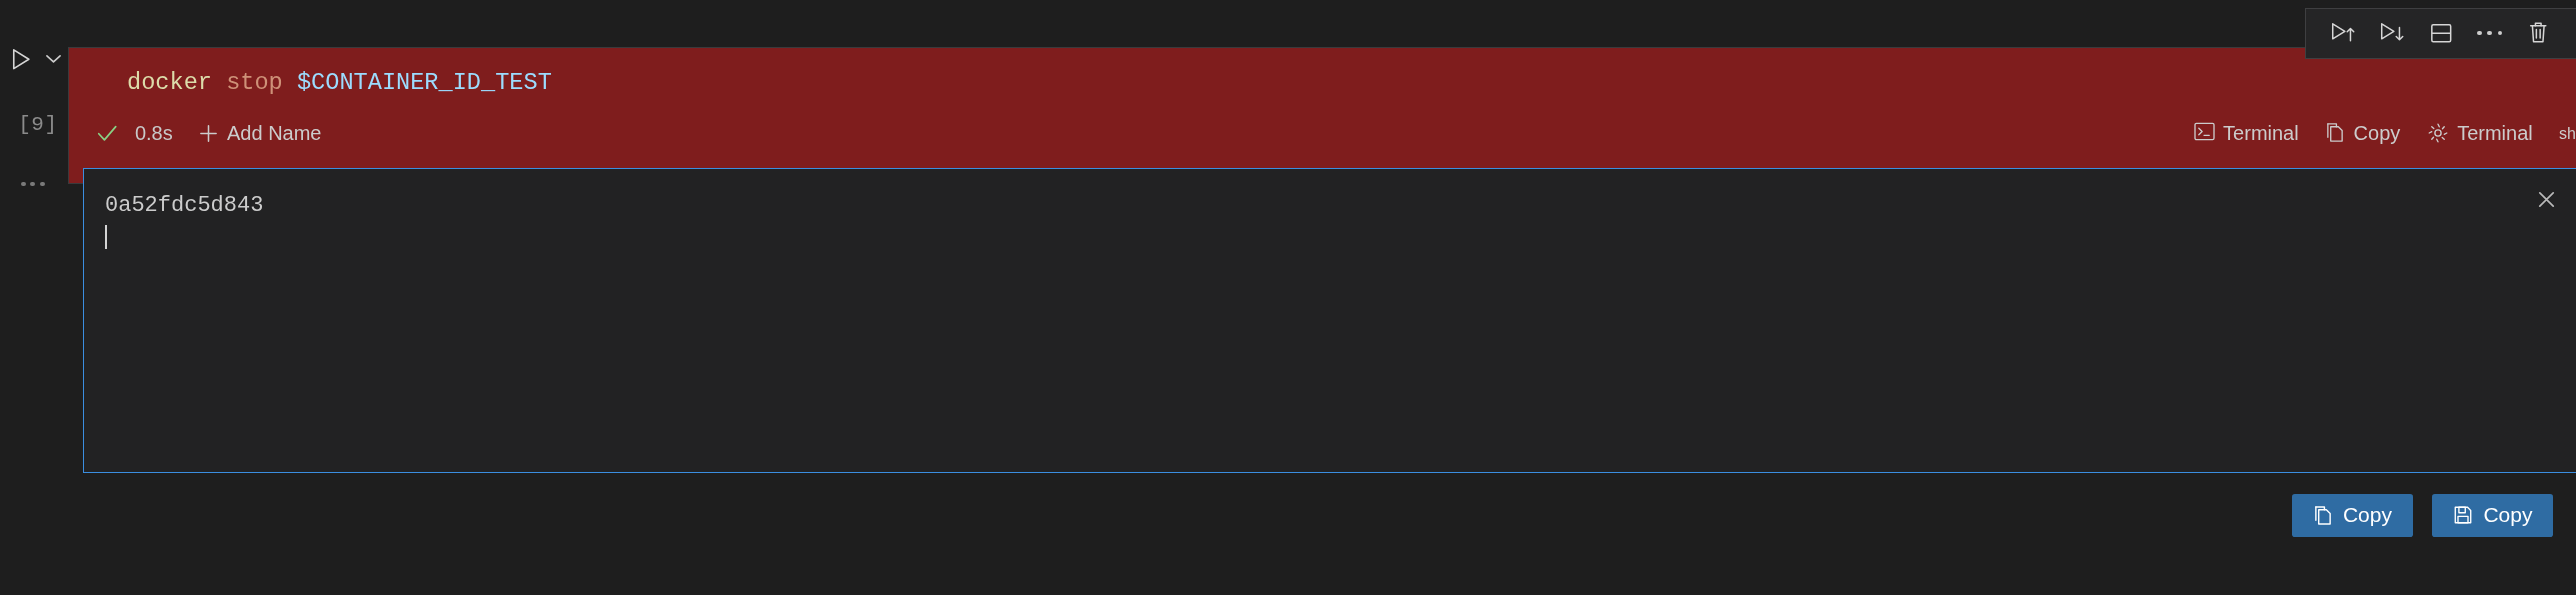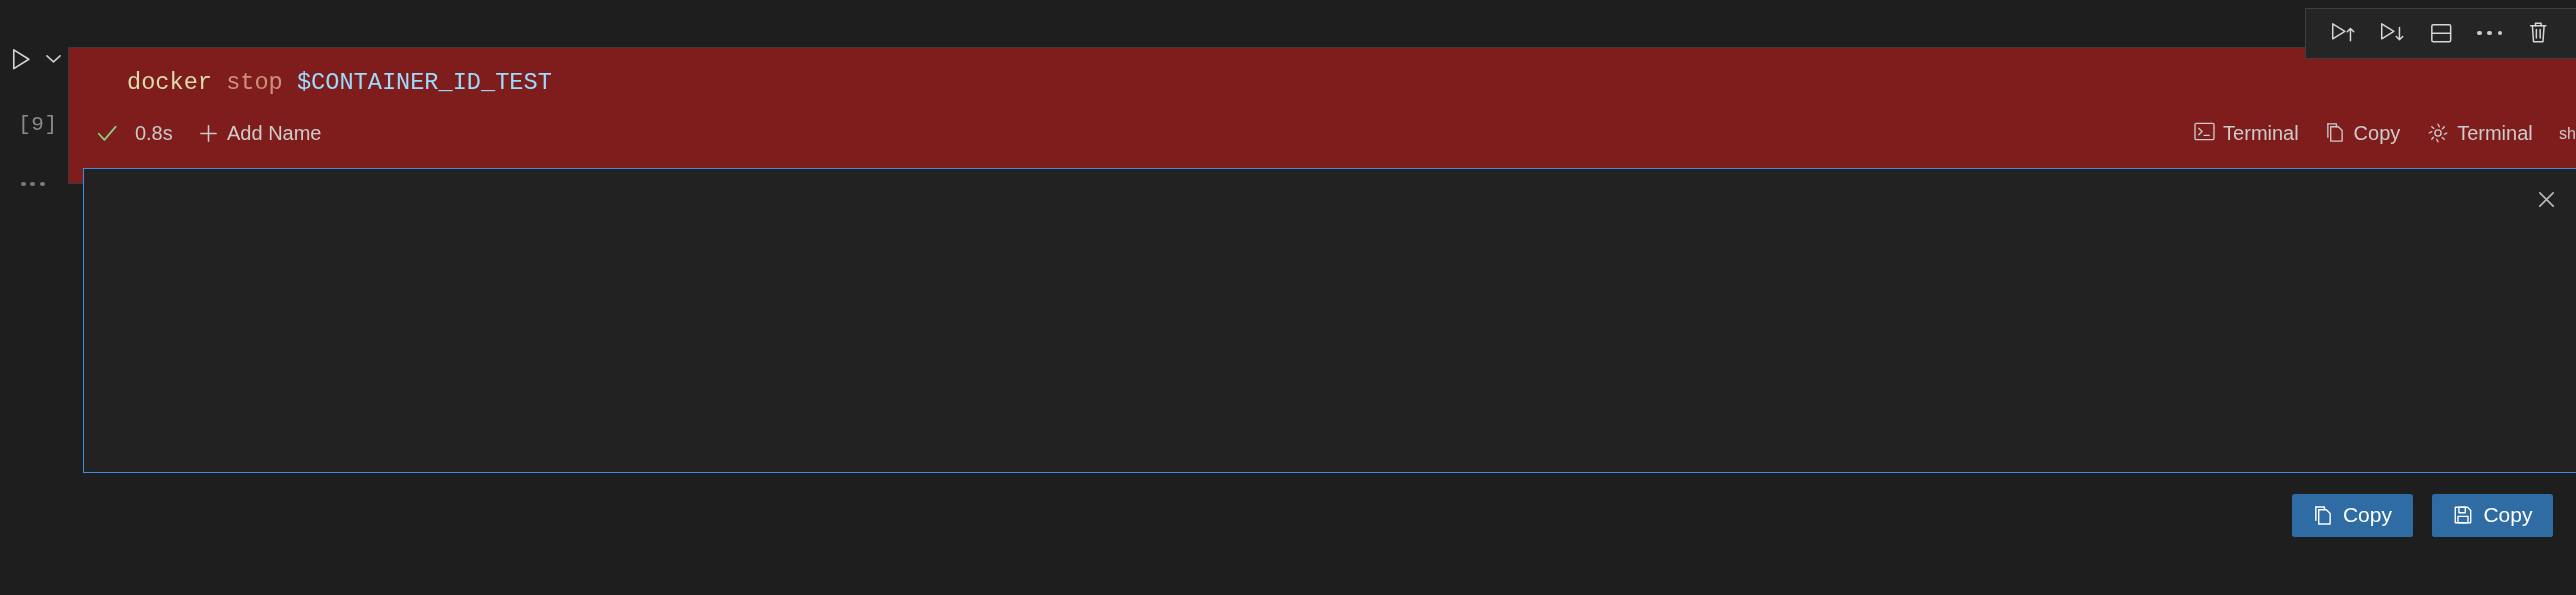--- a/index.html
+++ b/index.html
@@ -410,20 +410,22 @@
           <path d="M5 6 H21"></path>
           <path d="M10 6 V3.5 H16 V6"></path>
           <path d="M6.8 6 L8 23 H18 L19.2 6"></path>
           <path d="M11 10 V19 M15 10 V19"></path>
         </g>
       </svg>
     </div>
   </div>
 
   <div class="output-panel">
+    <div class="output-text"><span>0a52fdc5d843</span>
+<span class="output-cursor"></span></div>
 
     <div class="output-close">
       <svg width="21" height="21" viewBox="0 0 22 22" aria-hidden="true">
         <path d="M4 4 L18 18 M18 4 L4 18" stroke="#b9b9b9" stroke-width="1.8" stroke-linecap="round"></path>
       </svg>
     </div>
   </div>
 
   <div class="action-bar">
 

